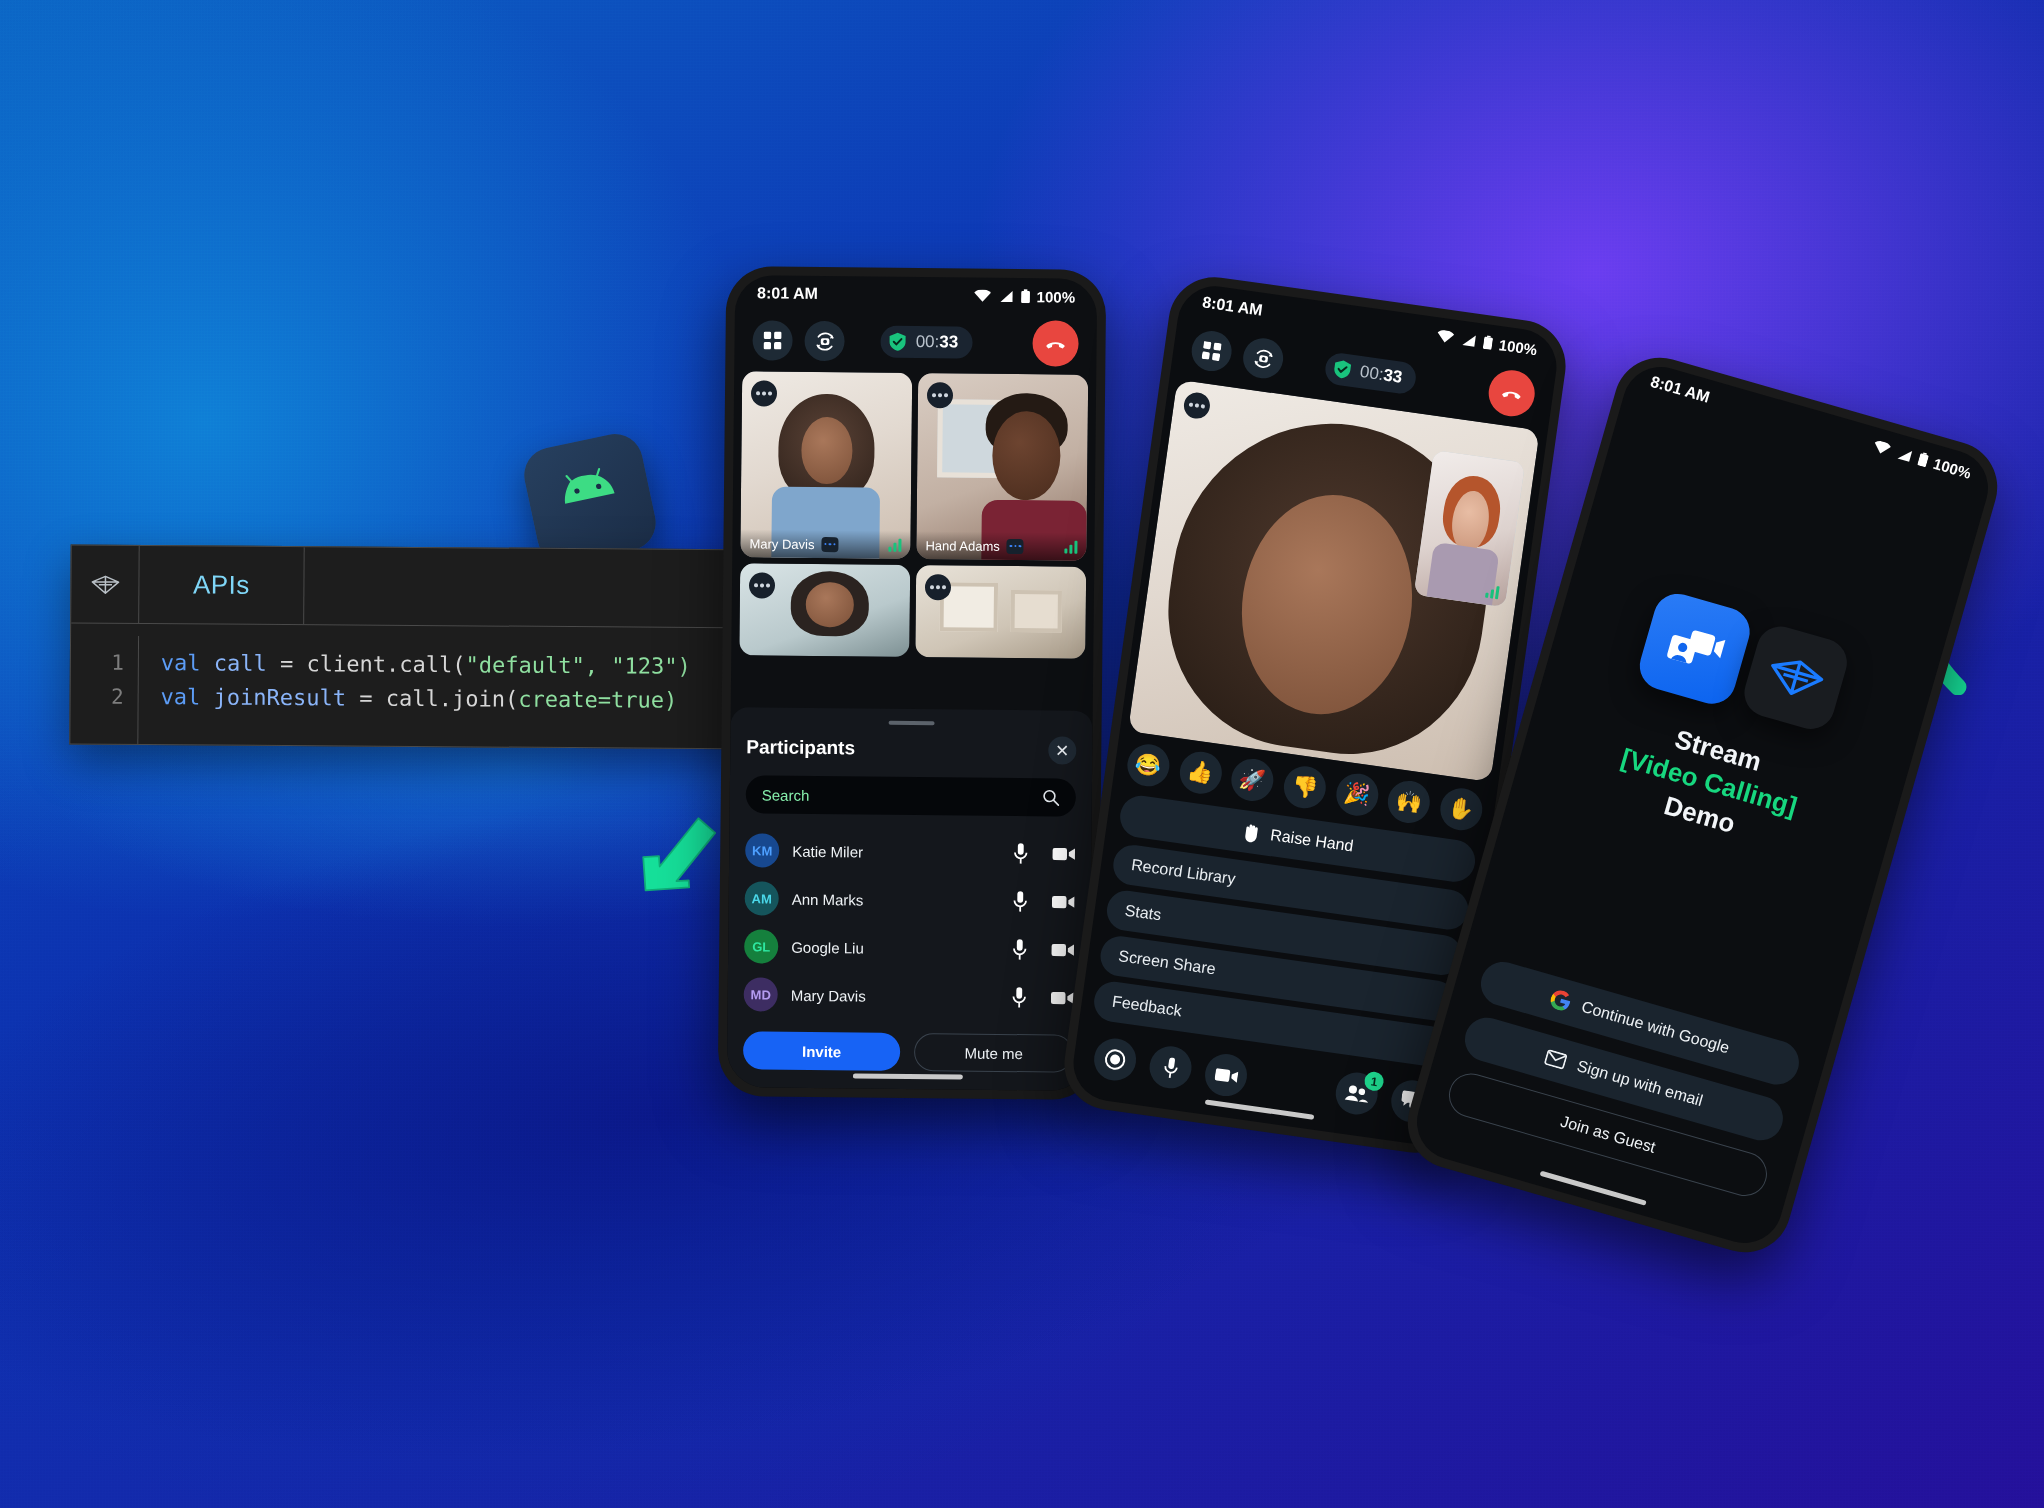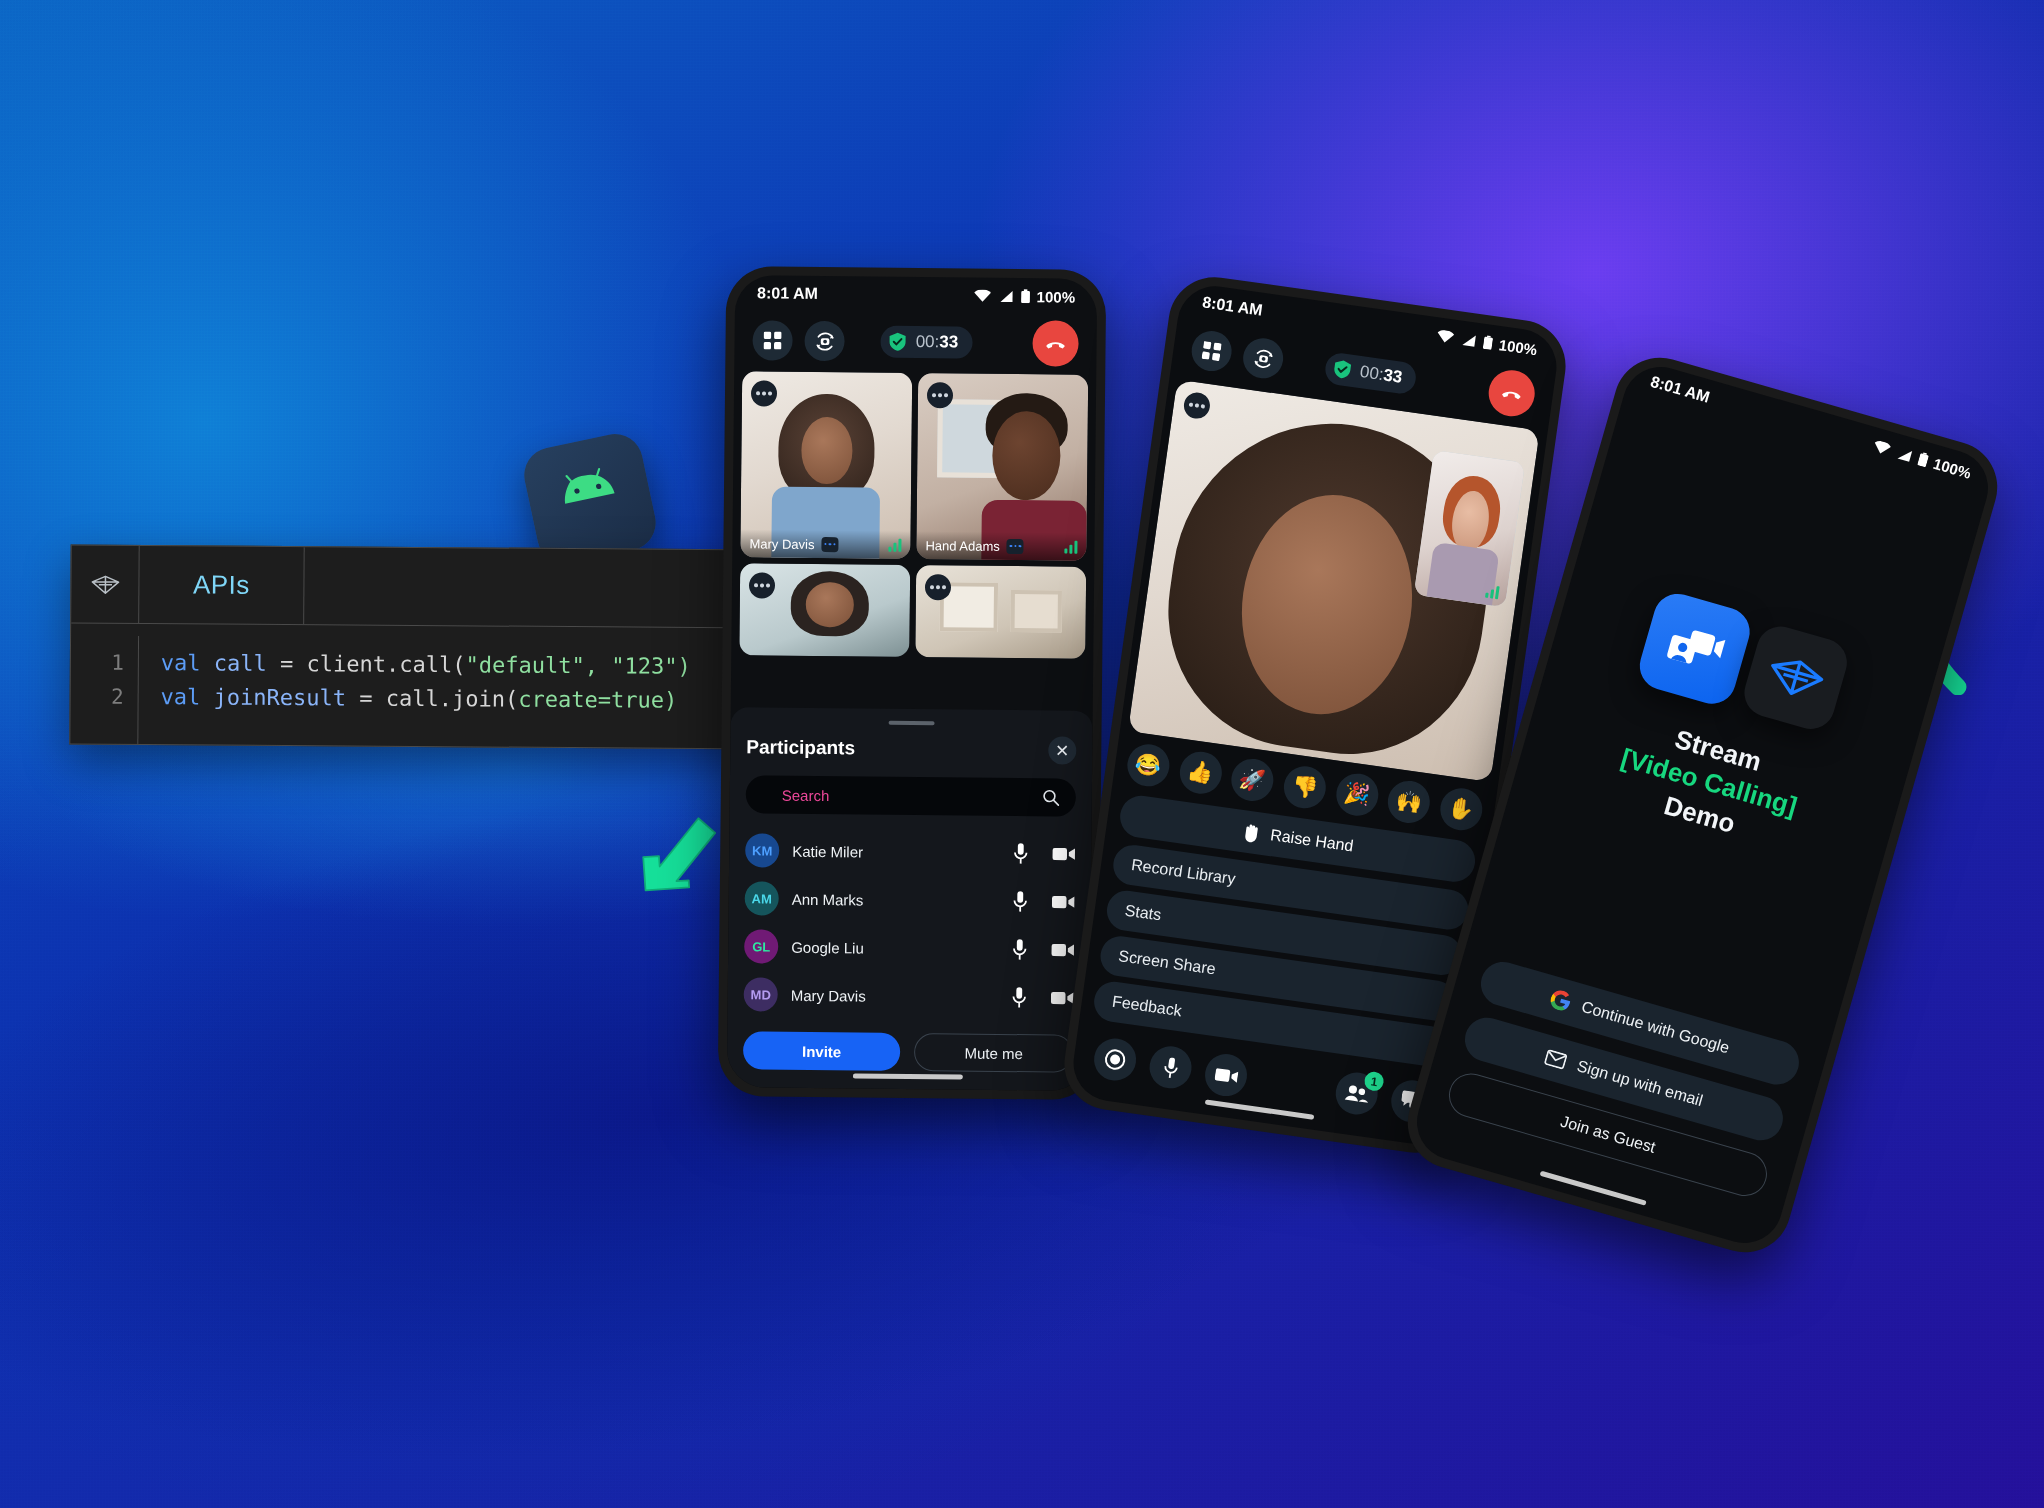--- a/index.html
+++ b/index.html
@@ -179,21 +179,21 @@
   .sheet-title { font-size:19px; font-weight:bold; }
   .close-btn {
     margin-left:auto; width:28px; height:28px; border-radius:50%;
     background:#1f2933; display:flex; align-items:center; justify-content:center;
     font-size:17px; color:#e6eaee;
   }
   .searchbox {
     height:38px; border-radius:19px; background:#05070a;
     display:flex; align-items:center; padding:0 16px; margin-bottom:16px;
   }
-  .searchbox span { color:#ec4899; font-size:15px;margin-left:20px; }
+  .searchbox span { color:#86efac; font-size:15px; }
   .plist { display:flex; flex-direction:column; gap:6px; }
   .prow { display:flex; align-items:center; height:42px; gap:13px; }
   .avatar {
     width:34px; height:34px; border-radius:50%;
     display:flex; align-items:center; justify-content:center;
     font-size:13px; font-weight:bold;
   }
   .pname { font-size:15px; color:#eef2f5; }
   .picons { margin-left:auto; display:flex; align-items:center; gap:24px; }
   .sheet-actions { display:flex; gap:14px; padding:16px 0 18px; }
@@ -491,21 +491,21 @@
                 <path d="M1.5 9 A5.5 5.5 0 0 0 12.5 9" fill="none" stroke="#fff" stroke-width="1.7"></path>
                 <rect x="6.2" y="14.5" width="1.7" height="5" fill="#fff"></rect>
               </svg>
             <svg width="23" height="15" viewBox="0 0 24 16">
                 <rect x="0" y="1.5" width="15.5" height="13" rx="2.4" fill="#fff"></rect>
                 <path d="M17.5 6 L24 2 V14 L17.5 10 Z" fill="#fff"></path>
               </svg>
           </span>
         </div>
         <div class="prow">
-          <span class="avatar" style="background:#701a75;color:#2ee6a0">GL</span>
+          <span class="avatar" style="background:#15803d;color:#2ee6a0">GL</span>
           <span class="pname">Google Liu</span>
           <span class="picons">
             <svg width="15" height="21" viewBox="0 0 14 20">
                 <rect x="4.2" y="0" width="5.6" height="11" rx="2.8" fill="#fff"></rect>
                 <path d="M1.5 9 A5.5 5.5 0 0 0 12.5 9" fill="none" stroke="#fff" stroke-width="1.7"></path>
                 <rect x="6.2" y="14.5" width="1.7" height="5" fill="#fff"></rect>
               </svg>
             <svg width="23" height="15" viewBox="0 0 24 16">
                 <rect x="0" y="1.5" width="15.5" height="13" rx="2.4" fill="#fff"></rect>
                 <path d="M17.5 6 L24 2 V14 L17.5 10 Z" fill="#fff"></path>

